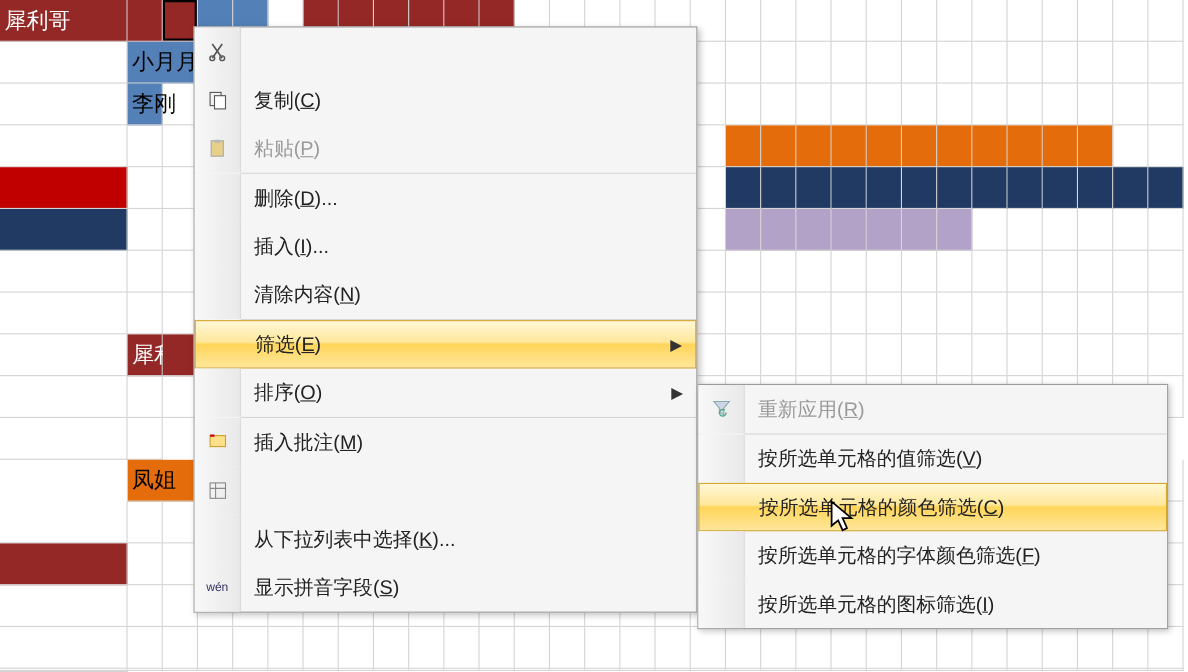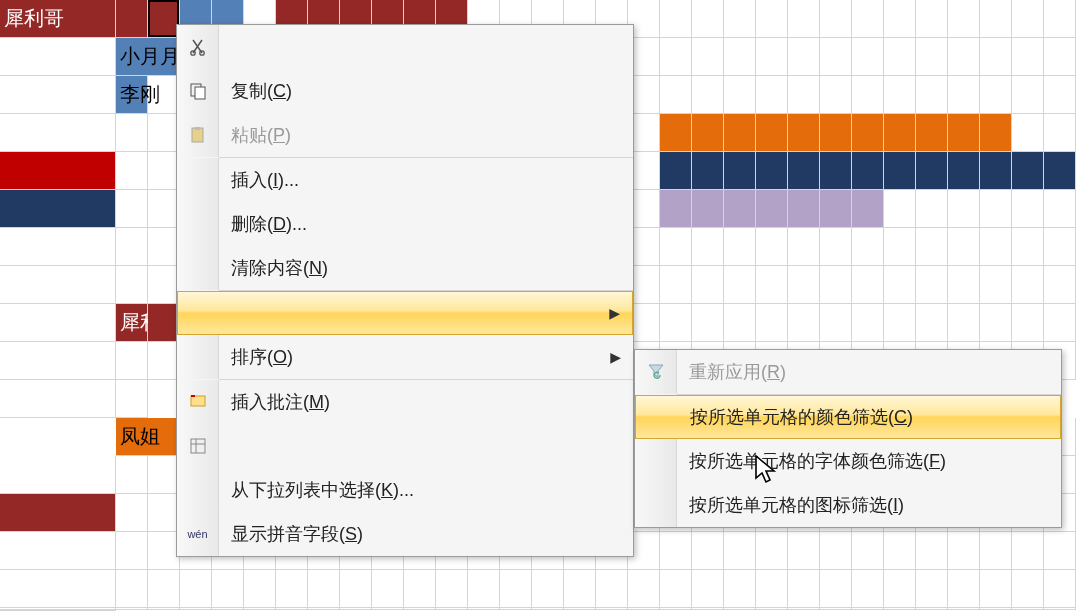--- a/index.html
+++ b/index.html
@@ -626,33 +626,34 @@
       <svg width="18" height="18" viewBox="0 0 18 18">
           <rect x="3" y="2" width="11" height="14" fill="#e6d08a" stroke="#aaa"></rect>
           <rect x="6" y="1" width="5" height="3" fill="#bbb"></rect>
         </svg>
     </div>
     <div class="menu-label">粘贴(<span class="accel">P</span>)</div>
   </div>
   <div class="menu-sep"></div>
   <div class="menu-item">
     <div class="menu-icon-col stripe"></div>
+    <div class="menu-label">删除(<span class="accel">D</span>)...</div>
+  </div>
+  <div class="menu-item">
+    <div class="menu-icon-col stripe"></div>
     <div class="menu-label">插入(<span class="accel">I</span>)...</div>
-  </div>
-  <div class="menu-item">
-    <div class="menu-icon-col stripe"></div>
-    <div class="menu-label">删除(<span class="accel">D</span>)...</div>
   </div>
   <div class="menu-item">
     <div class="menu-icon-col stripe"></div>
     <div class="menu-label">清除内容(<span class="accel">N</span>)</div>
   </div>
   <div class="menu-sep"></div>
   <div class="menu-item hover">
     <div class="menu-icon-col stripe"></div>
+    <div class="menu-label">筛选(<span class="accel">E</span>)</div>
     <div class="menu-arrow">▶</div>
   </div>
   <div class="menu-item">
     <div class="menu-icon-col stripe"></div>
     <div class="menu-label">排序(<span class="accel">O</span>)</div>
     <div class="menu-arrow">▶</div>
   </div>
   <div class="menu-sep"></div>
   <div class="menu-item">
     <div class="menu-icon-col stripe">
@@ -687,20 +688,24 @@
   <div class="menu-item disabled">
     <div class="menu-icon-col stripe">
       <svg width="20" height="20" viewBox="0 0 20 20">
           <path d="M3 3h14l-5 6v6l-4-2V9z" fill="#ccd6e6" stroke="#8aa"></path>
           <path d="M14 13a3 3 0 1 1-1-2" fill="none" stroke="#5a8" stroke-width="1.3"></path>
         </svg>
     </div>
     <div class="menu-label">重新应用(<span class="accel">R</span>)</div>
   </div>
   <div class="menu-sep"></div>
+  <div class="menu-item">
+    <div class="menu-icon-col stripe"></div>
+    <div class="menu-label">按所选单元格的值筛选(<span class="accel">V</span>)</div>
+  </div>
   <div class="menu-item hover">
     <div class="menu-icon-col stripe"></div>
     <div class="menu-label">按所选单元格的颜色筛选(<span class="accel">C</span>)</div>
   </div>
   <div class="menu-item">
     <div class="menu-icon-col stripe"></div>
     <div class="menu-label">按所选单元格的字体颜色筛选(<span class="accel">F</span>)</div>
   </div>
   <div class="menu-item">
     <div class="menu-icon-col stripe"></div>

